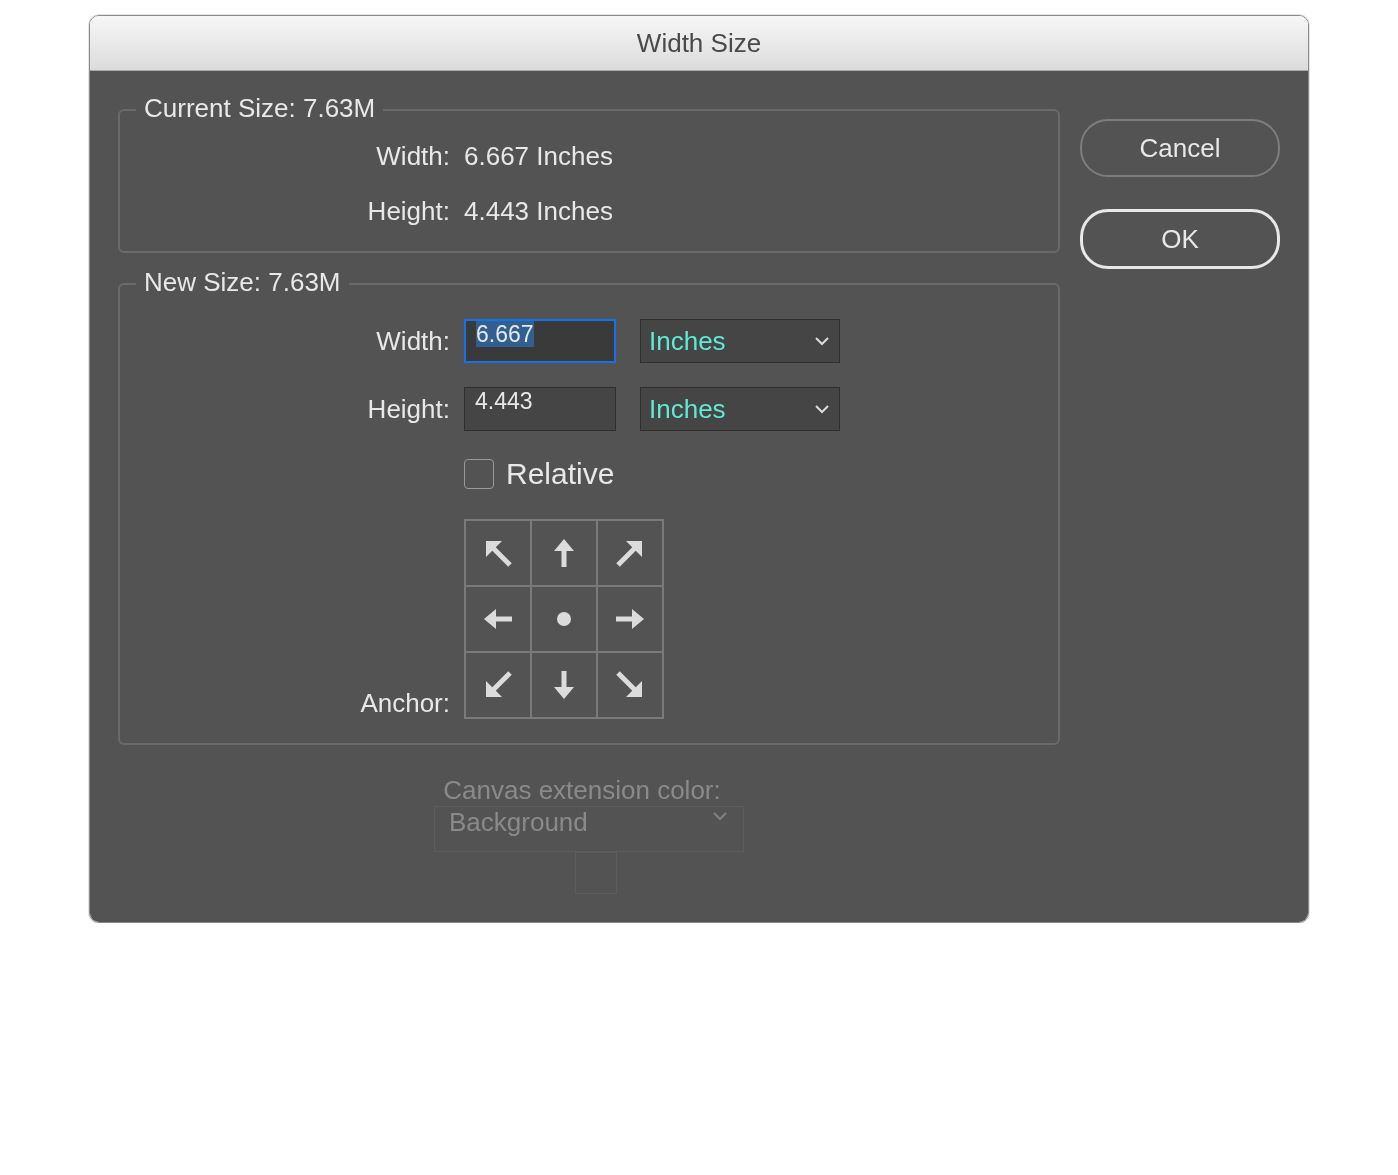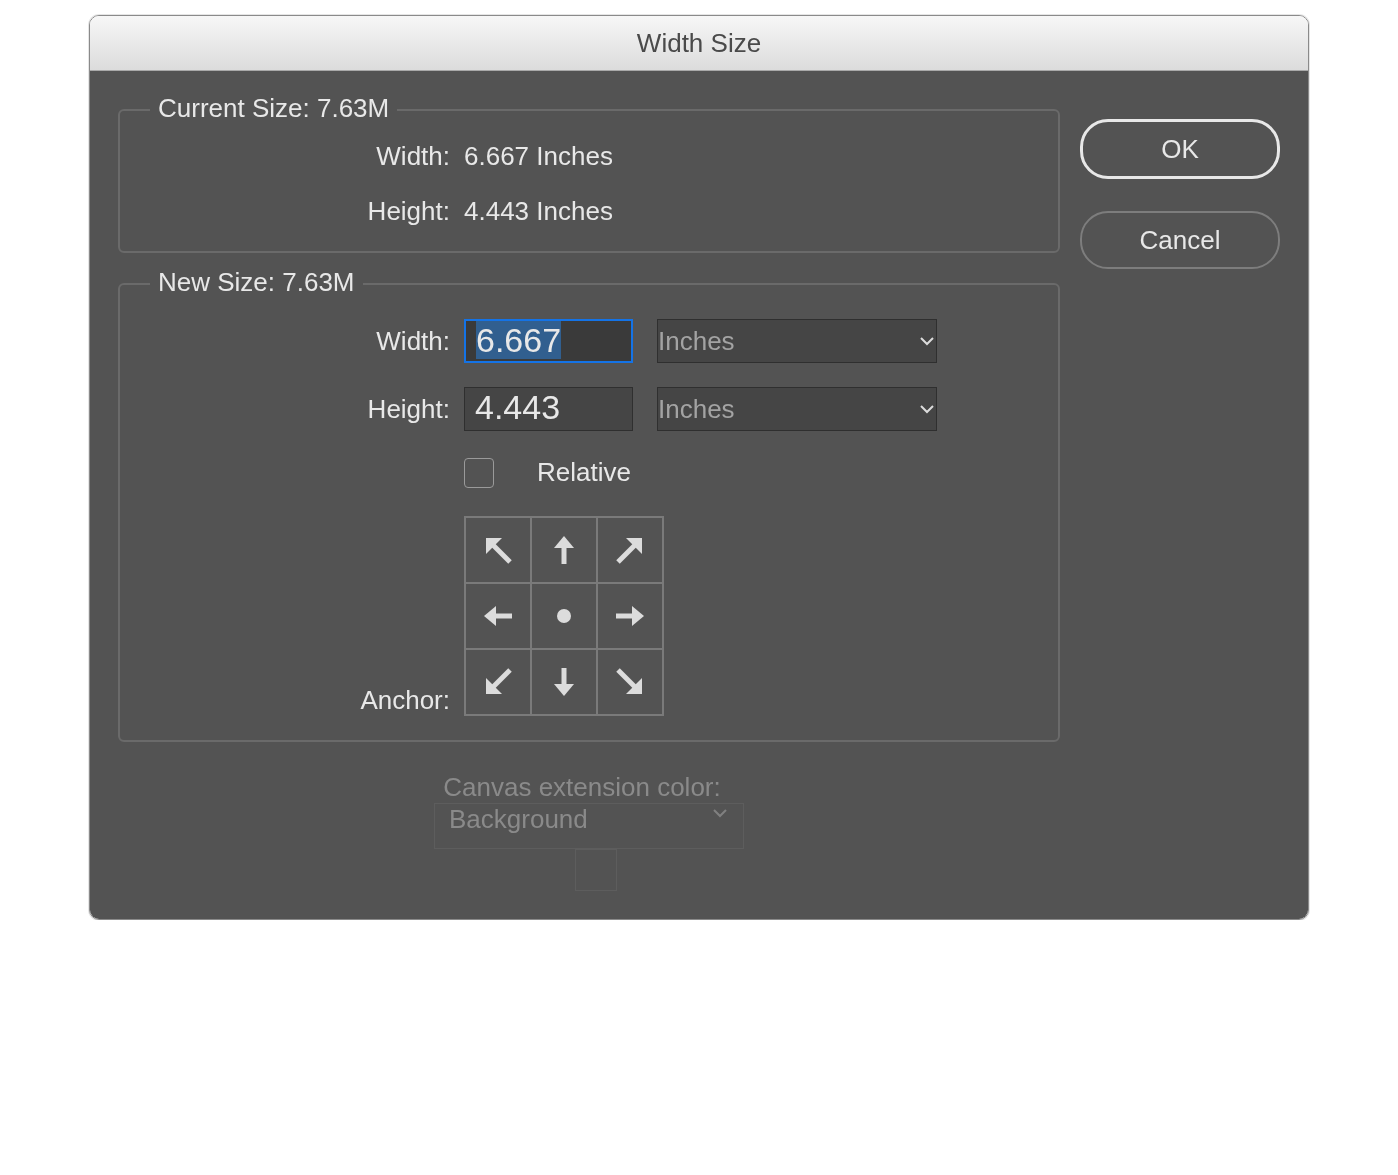--- a/index.html
+++ b/index.html
@@ -30,50 +30,50 @@
   fieldset{
     border:2px solid #6a6a6a;
     border-radius:6px;
     margin:18px 0 30px 0;
     padding:0 20px 24px 20px;
     position:relative;
   }
   legend{
     color:#e8e8e8;font-size:26px;font-weight:400;
     padding:0 8px;
-    position:absolute;top:-18px;left:30px;
+    position:absolute;top:-18px;left:16px;
     background:#535353;
   }
   .row{
     display:flex;align-items:center;margin-top:24px;
   }
   .fslabel{
     width:310px;text-align:right;color:#e8e8e8;font-size:26px;padding-right:14px;
   }
   .fsval{color:#e8e8e8;font-size:26px;}
   .finput{
-    width:169px;height:44px;background:#454545;border:1px solid #2f2f2f;
-    color:#e8e8e8;font-size:34px;padding:0 10px;box-sizing:border-box;
+    width:152px;height:44px;background:#454545;border:1px solid #2f2f2f;
+    color:#e8e8e8;font-size:23px;padding:0 10px;box-sizing:border-box;
   }
   .finput.focused{border:2px solid #1473e6;background:#3a3a3a;}
   .finput.focused .seltext{background:#315f8f;}
   .dropdown{
-    margin-left:24px;width:280px;height:44px;
+    margin-left:24px;width:200px;height:44px;
     background:#454545;border:1px solid #2f2f2f;
-    color:#a3a3a3;font-size:26px;display:flex;align-items:center;justify-content:space-between;
-    padding:0 0;box-sizing:border-box;
+    color:#5eead4;font-size:26px;display:flex;align-items:center;justify-content:space-between;
+    padding:0 8px;box-sizing:border-box;
   }
   .chev{width:18px;height:18px;}
   .chev svg{display:block;}
   .checkbox{
     width:28px;height:28px;border:1px solid #9a9a9a;border-radius:4px;
     background:#535353;margin-right:12px;
   }
   .chkrow{margin-left:324px;display:flex;align-items:center;margin-top:26px;}
-  .chklabel{color:#e8e8e8;font-size:26px;margin-left:31px;}
+  .chklabel{color:#e8e8e8;font-size:30px;}
   .anchored{display:flex;align-items:flex-end;margin-top:28px;}
   .anchorgrid{
     display:grid;grid-template-columns:repeat(3,66px);grid-template-rows:repeat(3,66px);
     border:1px solid #7a7a7a;
   }
   .cell{
     border:1px solid #7a7a7a;display:flex;align-items:center;justify-content:center;
     background:#535353;
   }
   .cell svg{display:block;}
@@ -237,21 +237,21 @@
             <svg viewBox="0 0 18 18" width="18" height="18">
                 <path d="M3 6l6 6 6-6" stroke="#808080" stroke-width="2" fill="none"></path>
               </svg>
           </span>
         </div>
         <div class="swatch"></div>
       </div>
 
     </div>
     <div class="right">
+      <div class="btn cancel">
+          <span>Cancel</span>
+        </div>
       <div class="btn ok">
           <span>OK</span>
-        </div>
-      <div class="btn cancel">
-          <span>Cancel</span>
         </div>
     </div>
   </div>
 </div>
 
 </body></html>

